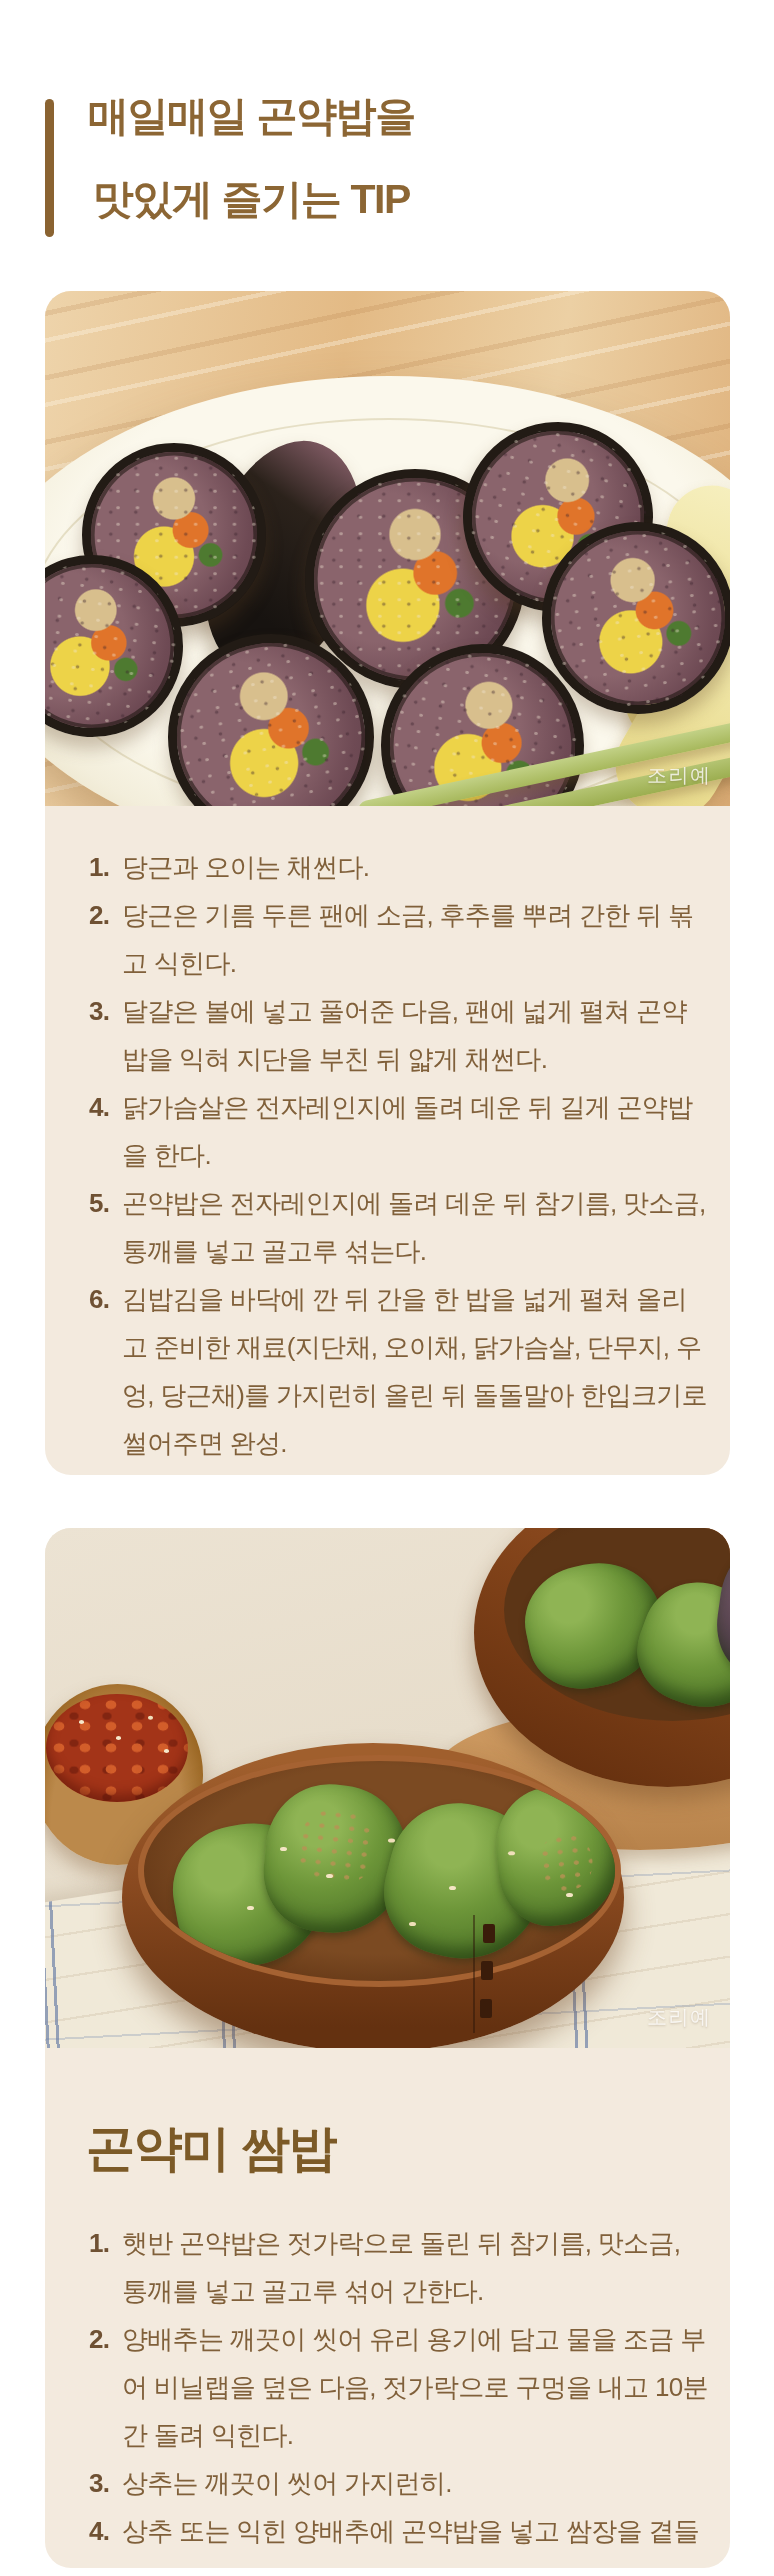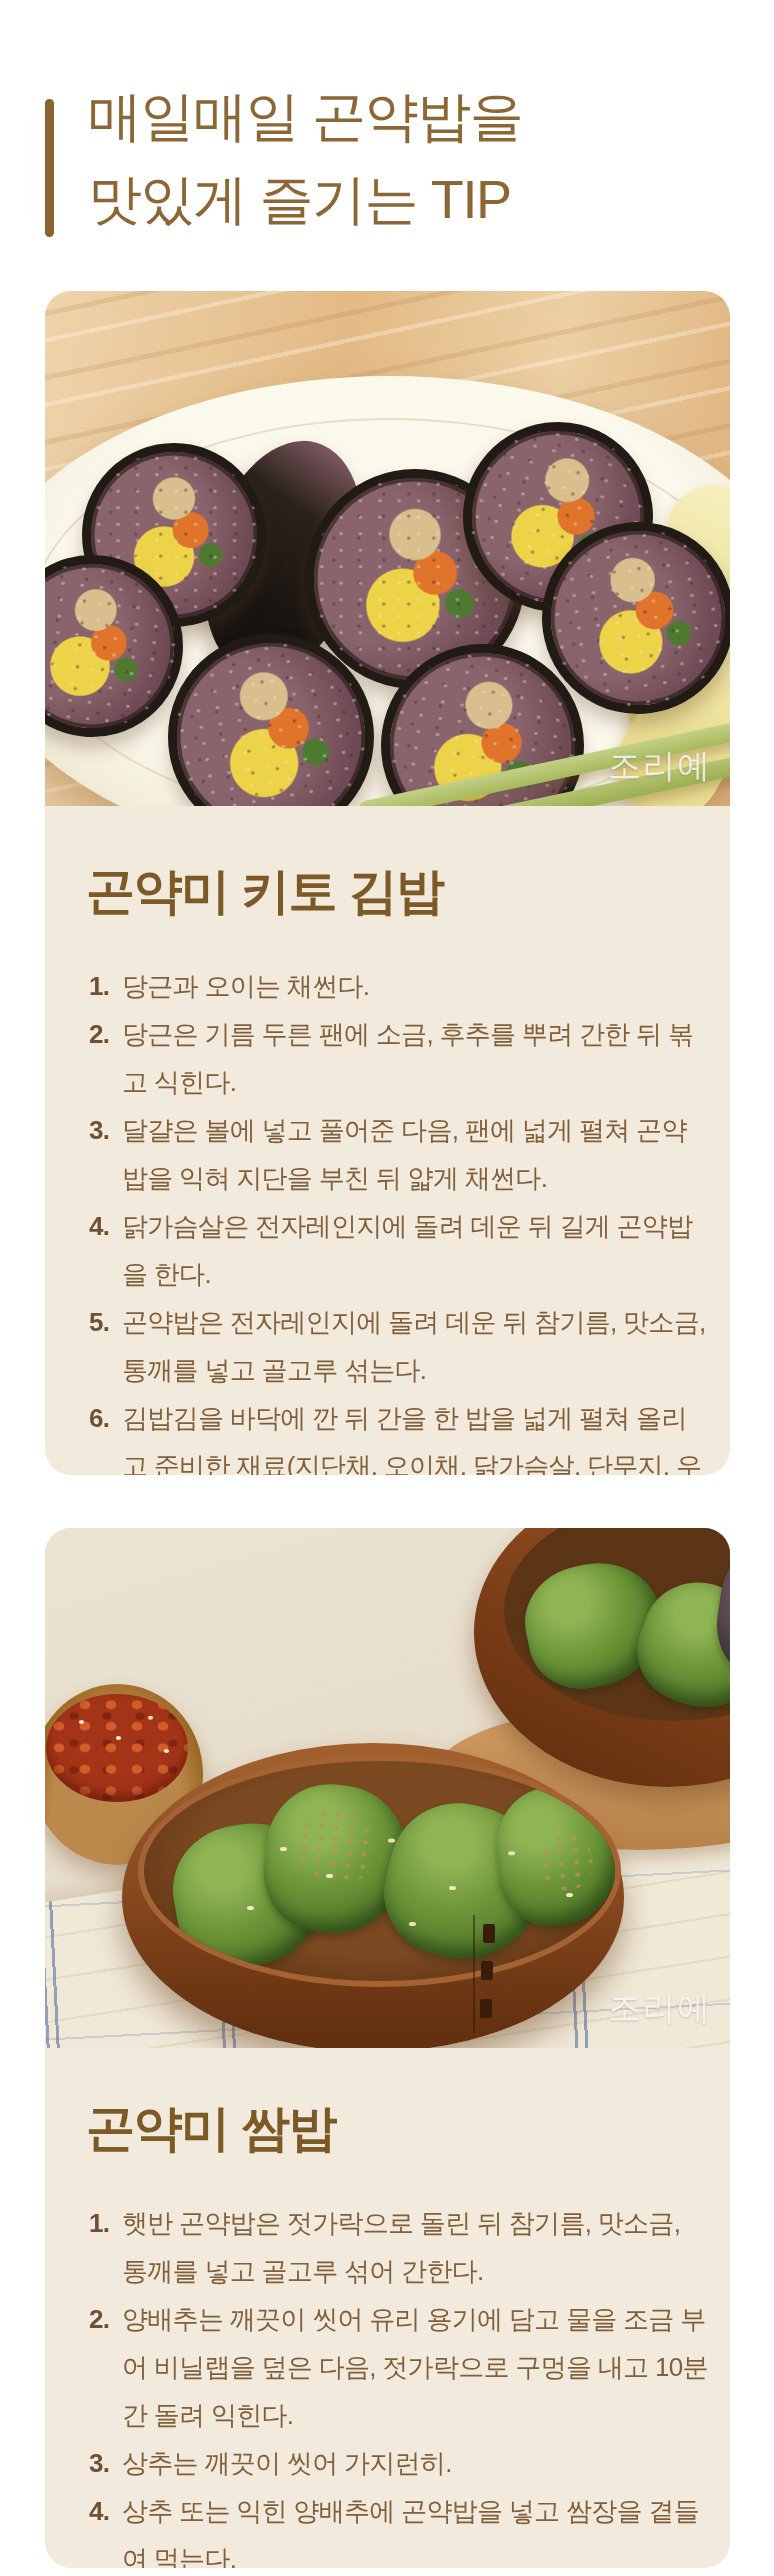--- a/index.html
+++ b/index.html
@@ -1,41 +1,41 @@
 <!DOCTYPE html>
 <html lang="ko" style="font-size:11.5px"><head>
 <meta charset="utf-8">
 <style>
   html,body{margin:0;padding:0;background:#ffffff;}
   .page{position:relative;width:775px;height:2576px;background:#ffffff;overflow:hidden;
         font-family:"Liberation Sans","DejaVu Sans",sans-serif;}
 
   
   .accent-bar{position:absolute;left:45px;top:99px;width:8.6px;height:138px;border-radius:5px;background:#8a6331;}
-  .main-title{position:absolute;left:88px;top:75px;font-size:54px;font-weight:400;color:#8c6634;
-              line-height:83px;letter-spacing:-1.4px;white-space:nowrap;}
+  .main-title{position:absolute;left:88px;top:75px;font-size:41px;font-weight:700;color:#8c6634;
+              line-height:83px;letter-spacing:-1.4px;white-space:nowrap;text-align:center;}
 
   
   .card{position:absolute;left:45px;width:685px;background:#f3eade;border-radius:26px;overflow:hidden;}
   .card-kimbap{top:291px;height:1184px;}
   .card-ssambap{top:1528px;height:1040px;}
   .card-title{margin:53px 0 0 41px;font-size:49px;font-weight:800;color:#7c5a27;letter-spacing:-1.4px;}
-  .card-ssambap .card-title{margin-top:48px;}
+  .card-ssambap .card-title{margin-top:68px;}
   ol.steps{list-style:none;margin:37px 21.5px 0 44px;padding:0;}
   ol.steps li{display:grid;grid-template-columns:33px 1fr;align-items:start;
               font-size:26px;line-height:48px;color:#80603a;letter-spacing:-0.7px;}
   ol.steps .num{font-weight:700;color:#6f5133;}
 
   
   .photo{position:relative;width:685px;overflow:hidden;}
   .photo1{height:515px;background:linear-gradient(100deg,#eed4ab,#e3ba85 40%,#ecd0a4 68%,#ddae77);}
   .photo1::before{content:"";position:absolute;inset:-29px;
       background:repeating-linear-gradient(-12deg,rgba(255,247,232,.35) 0 4.3px,rgba(0,0,0,0) 4.3px 26px,
                  rgba(166,107,52,.16) 26px 31px,rgba(0,0,0,0) 31px 63px);}
-  .wm{position:absolute;right:18.7px;bottom:17px;font-size:33px;letter-spacing:1.4px;
+  .wm{position:absolute;right:18.7px;bottom:17px;font-size:20px;letter-spacing:1.4px;
       color:rgba(255,255,255,.78);text-shadow:0 0.7px 2.2px rgba(90,60,30,.25);}
 
   
   .plate{position:absolute;left:-72px;top:85px;width:832px;height:488px;border-radius:50%;
          background:radial-gradient(ellipse at 50% 42%,#fbf8ec 55%,#f3eedb 70%,#ece5cc 77%,#f8f4e4 84%);
          box-shadow:0 21.5px 43px rgba(140,100,55,.35);}
   .plate::after{content:"";position:absolute;inset:42px 56px;border-radius:50%;
          border:2.2px solid rgba(205,192,150,.45);}
   .roll{position:absolute;border-radius:50%;border:9.3px solid #221b15;
         box-shadow:0 11.5px 17px rgba(95,65,35,.30),inset 0 0 0 3.6px rgba(25,18,12,.55);
@@ -127,21 +127,20 @@
       <div class="roll" style="left:260px;top:178px;width:202px;height:202px;"></div>
       <div class="roll" style="left:418px;top:131px;width:172px;height:172px;transform:rotate(14deg);"></div>
       <div class="roll" style="left:497px;top:231px;width:174px;height:174px;transform:rotate(-8deg);"></div>
       <div class="roll" style="left:-44px;top:264px;width:164px;height:164px;transform:rotate(6deg);"></div>
       <div class="roll" style="left:123px;top:343px;width:188px;height:188px;transform:rotate(-10deg);"></div>
       <div class="roll" style="left:336px;top:353px;width:185px;height:185px;transform:rotate(9deg);"></div>
       <div class="chopstick" style="left:309px;top:465px;width:445px;"></div>
       <div class="chopstick" style="left:337px;top:495px;width:431px;background:linear-gradient(180deg,#b4c472,#9cae50);"></div>
       <div class="wm">조리예</div>
     </div>
-    <h2 class="card-title">곤약미 키토 김밥</h2>
     <ol class="steps">
         <li>
           <span class="num">1.</span>
           <span>당근과 오이는 채썬다.</span>
         </li>
         <li>
           <span class="num">2.</span>
           <span>당근은 기름 두른 팬에 소금, 후추를 뿌려 간한 뒤 볶고 식힌다.</span>
         </li>
         <li>

